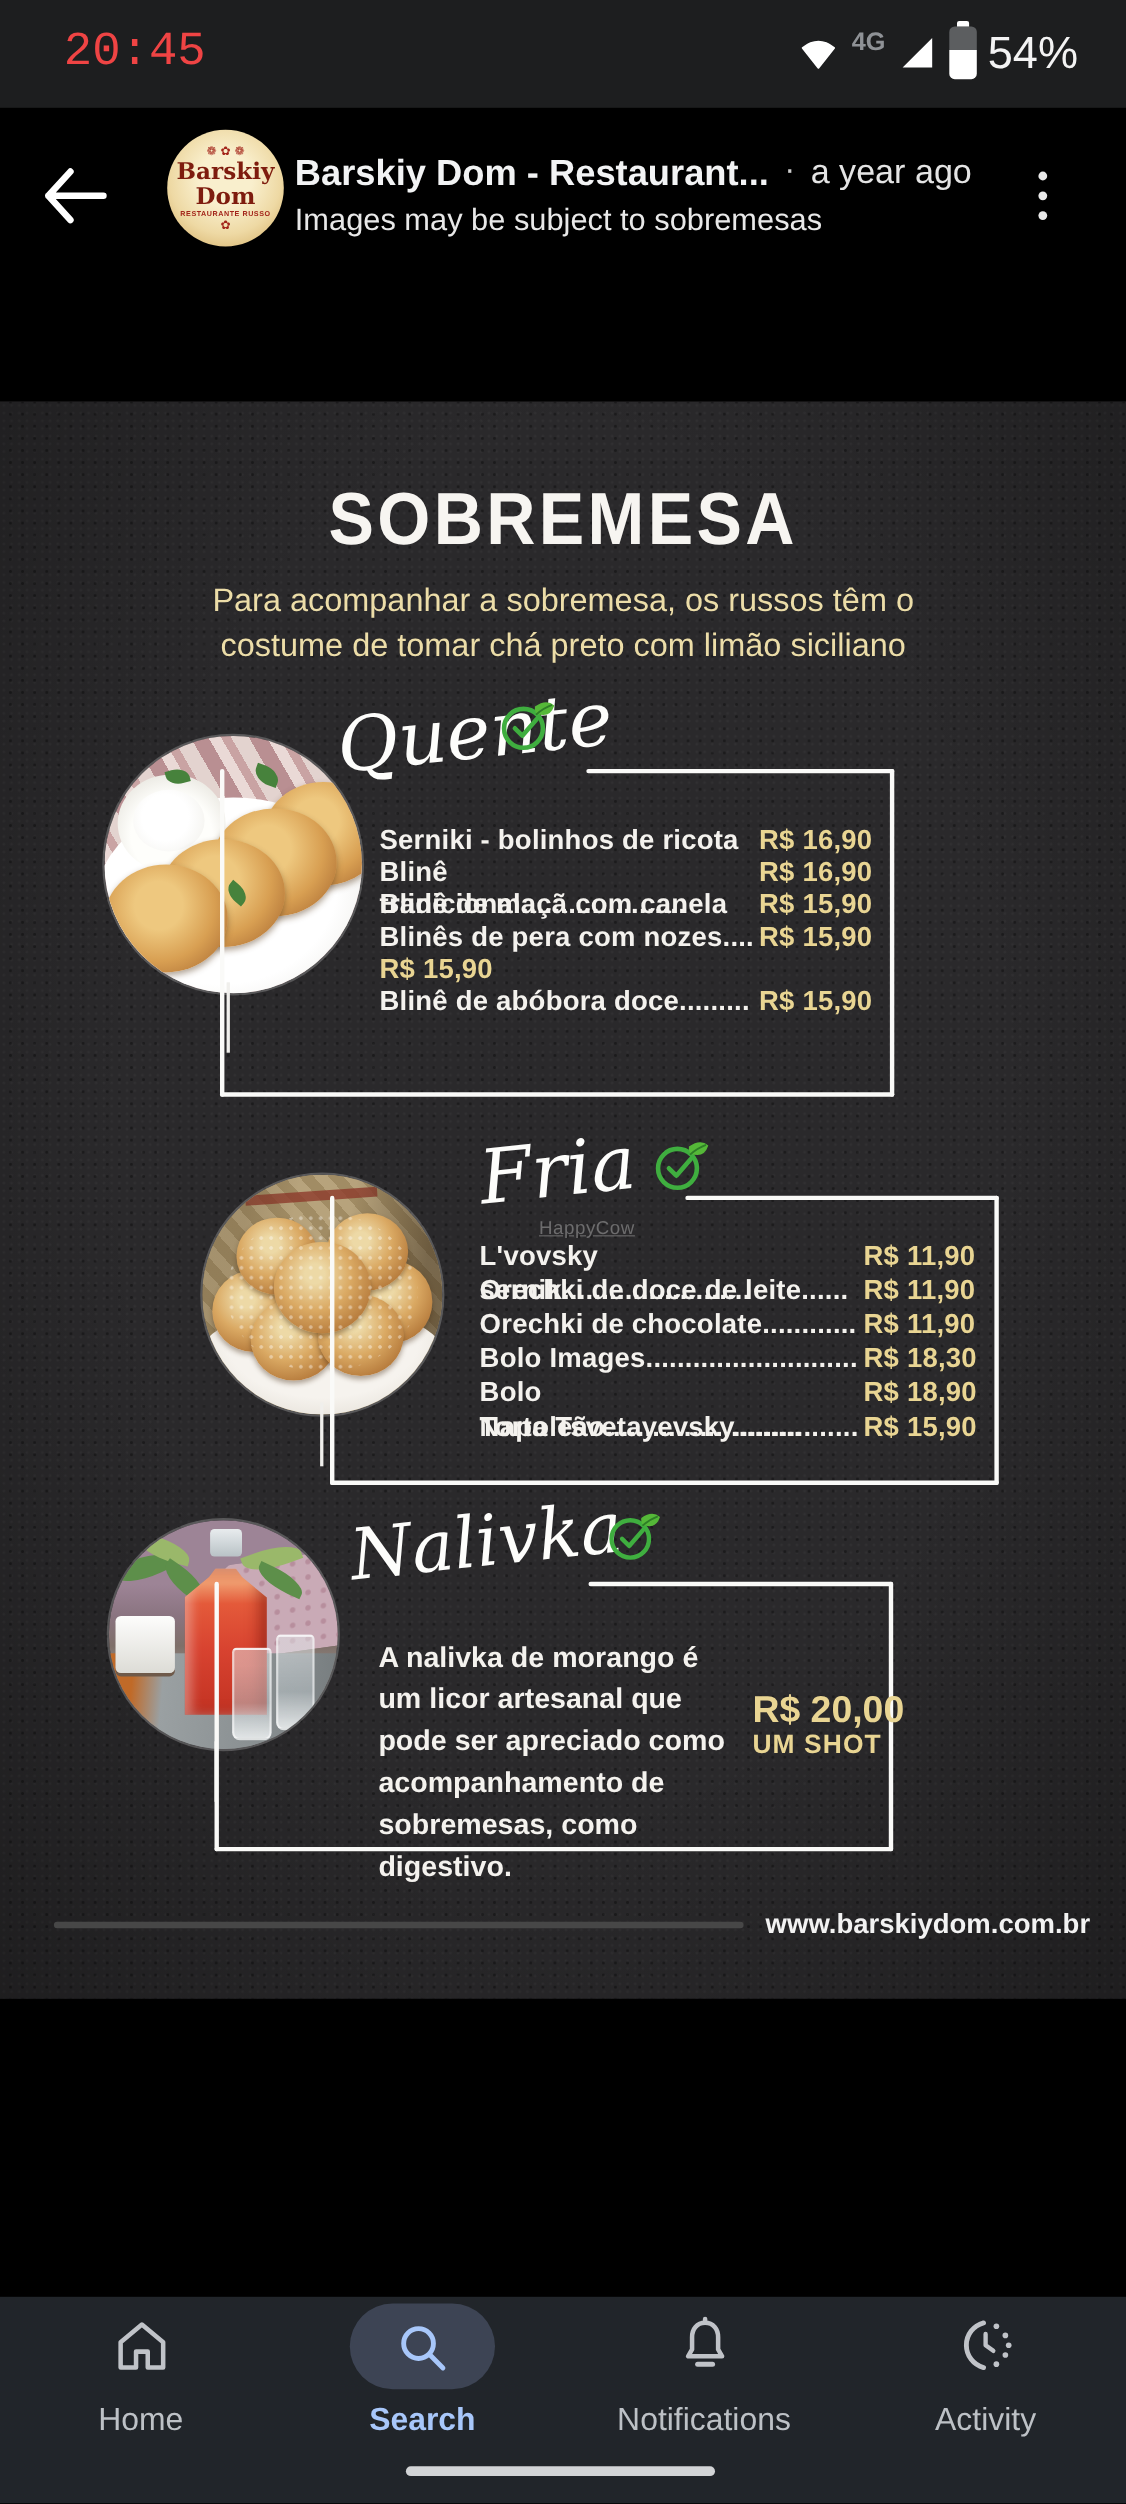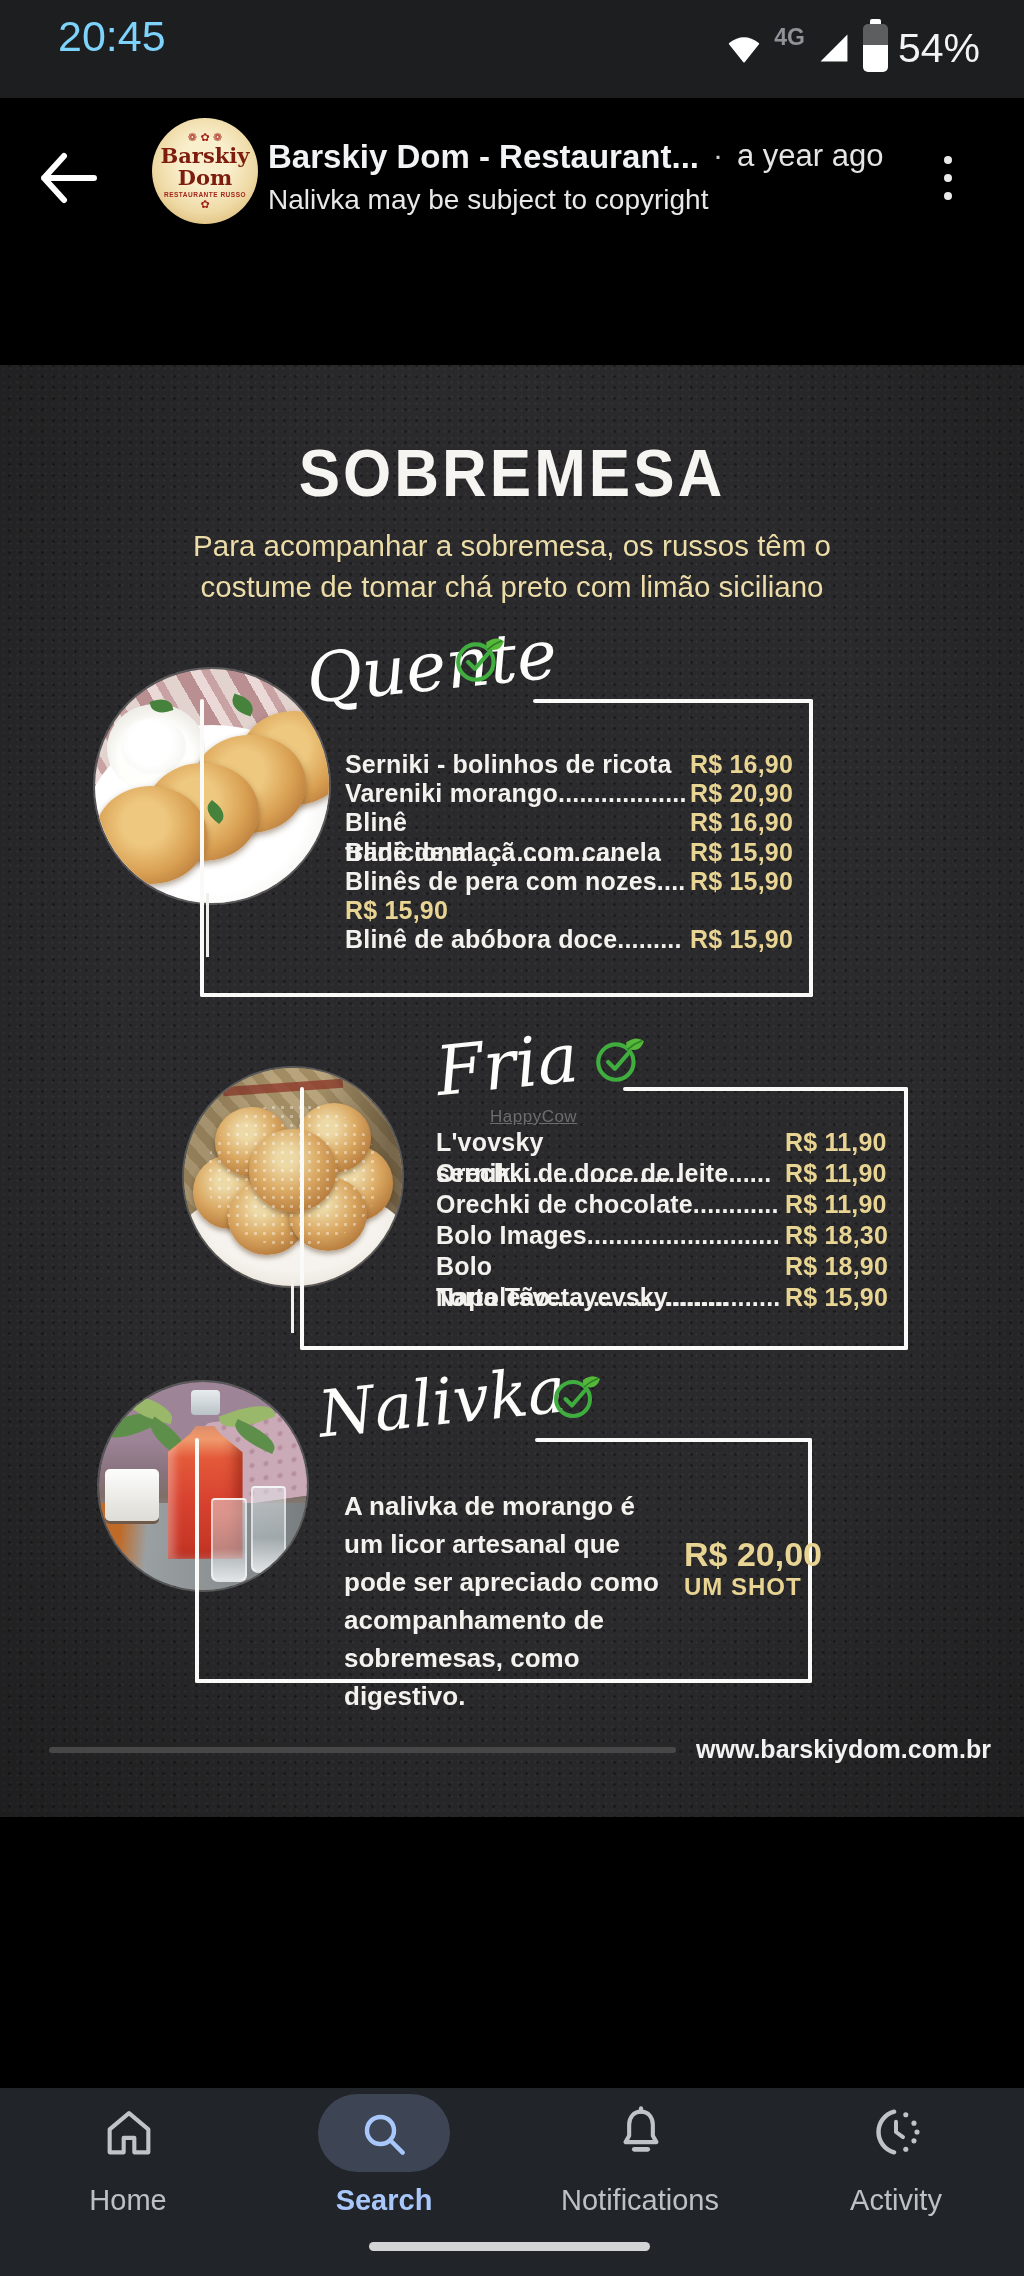--- a/index.html
+++ b/index.html
@@ -2,21 +2,21 @@
 <html><head>
 <meta charset="utf-8">
 <style>
   html,body{margin:0;padding:0;background:#000;}
   .screen{position:relative;width:1024px;height:2276px;background:#000;overflow:hidden;
           font-family:"Liberation Sans","DejaVu Sans",sans-serif;}
   .abs{position:absolute;}
 
   
   .statusbar{left:0;top:0;width:1024px;height:98px;background:#1d1e1f;}
-  .sb-time{left:58px;top:12px;font-size:43px;color:#7dd3fc;}
+  .sb-time{left:58px;top:22px;font-size:43px;color:#ef4444;font-family:Liberation Mono, monospace;}
   .sb-right{right:44px;top:22px;height:52px;display:flex;align-items:center;gap:10px;}
   .sb-4g{font-size:23px;color:#8f9296;align-self:flex-start;margin-top:2px;font-weight:700;}
   .sb-batt{width:25px;height:48px;border-radius:5px;background:linear-gradient(180deg,#5c5e60 0 44%,#ffffff 44%);position:relative;}
   .sb-batt::before{content:"";position:absolute;left:7px;top:-5px;width:11px;height:5px;background:#fff;border-radius:2px 2px 0 0;}
   .sb-pct{font-size:41px;color:#f3f3f3;}
 
   
   .hdr-title{font-size:33px;font-weight:700;color:#f2f3f4;}
   .hdr-sep{font-size:30px;color:#cfcfcf;}
   .hdr-age{font-size:31px;color:#e4e4e4;}
@@ -140,21 +140,21 @@
     <span class="l1">Barskiy</span>
     <span class="l2">Dom</span>
     <span class="sub">RESTAURANTE RUSSO</span>
     <span class="orn">✿</span>
   </div>
   <div class="abs" style="left:268px;top:138px;display:flex;align-items:flex-start;gap:14px;">
     <span class="hdr-title">Barskiy Dom - Restaurant...</span>
     <span class="hdr-sep">·</span>
     <span class="hdr-age">a year ago</span>
   </div>
-  <div class="abs hdr-copy" style="left:268px;top:184px">Nalivka may be subject to copyright</div>
+  <div class="abs hdr-copy" style="left:268px;top:184px">Images may be subject to sobremesas</div>
   <div class="abs kebab" style="left:944px;top:146px">
     <span></span>
       <span></span>
       <span></span>
   </div>
 
   <div class="abs menuimg">
     <div class="noise"></div>
     <div class="vig"></div>
 
@@ -187,24 +187,20 @@
 
     <div class="abs bline" style="left:533px;top:334px;width:280px;height:4px;"></div>
     <div class="abs bline" style="left:200px;top:334px;width:4px;height:298px;"></div>
     <div class="abs bline" style="left:809px;top:334px;width:4px;height:298px;"></div>
     <div class="abs bline" style="left:200px;top:628px;width:613px;height:4px;"></div>
 
     <div class="abs rowwrap q" style="left:345px;top:385px;">
       <div class="mrow">
           <span class="nm">Serniki - bolinhos de ricota</span>
           <span class="pr">R$ 16,90</span>
-        </div>
-      <div class="mrow">
-          <span class="nm">Vareniki morango..................</span>
-          <span class="pr">R$ 20,90</span>
         </div>
       <div class="mrow">
           <span class="nm">Blinê tradicional.....................</span>
           <span class="pr">R$ 16,90</span>
         </div>
       <div class="mrow">
           <span class="nm">Blinê de maçã com canela</span>
           <span class="pr">R$ 15,90</span>
         </div>
       <div class="mrow">

